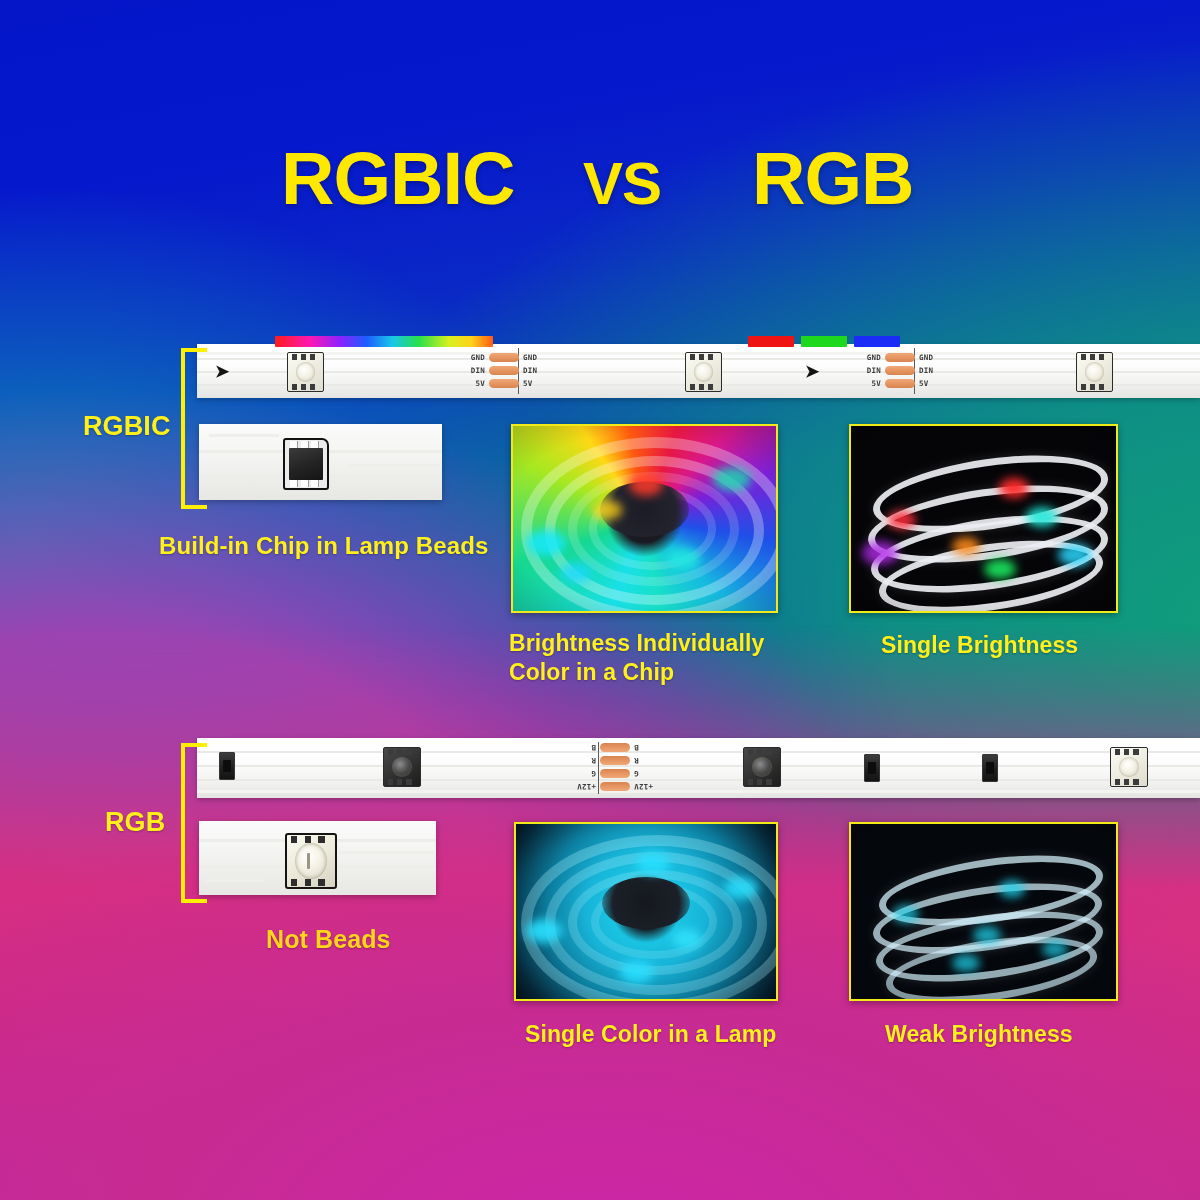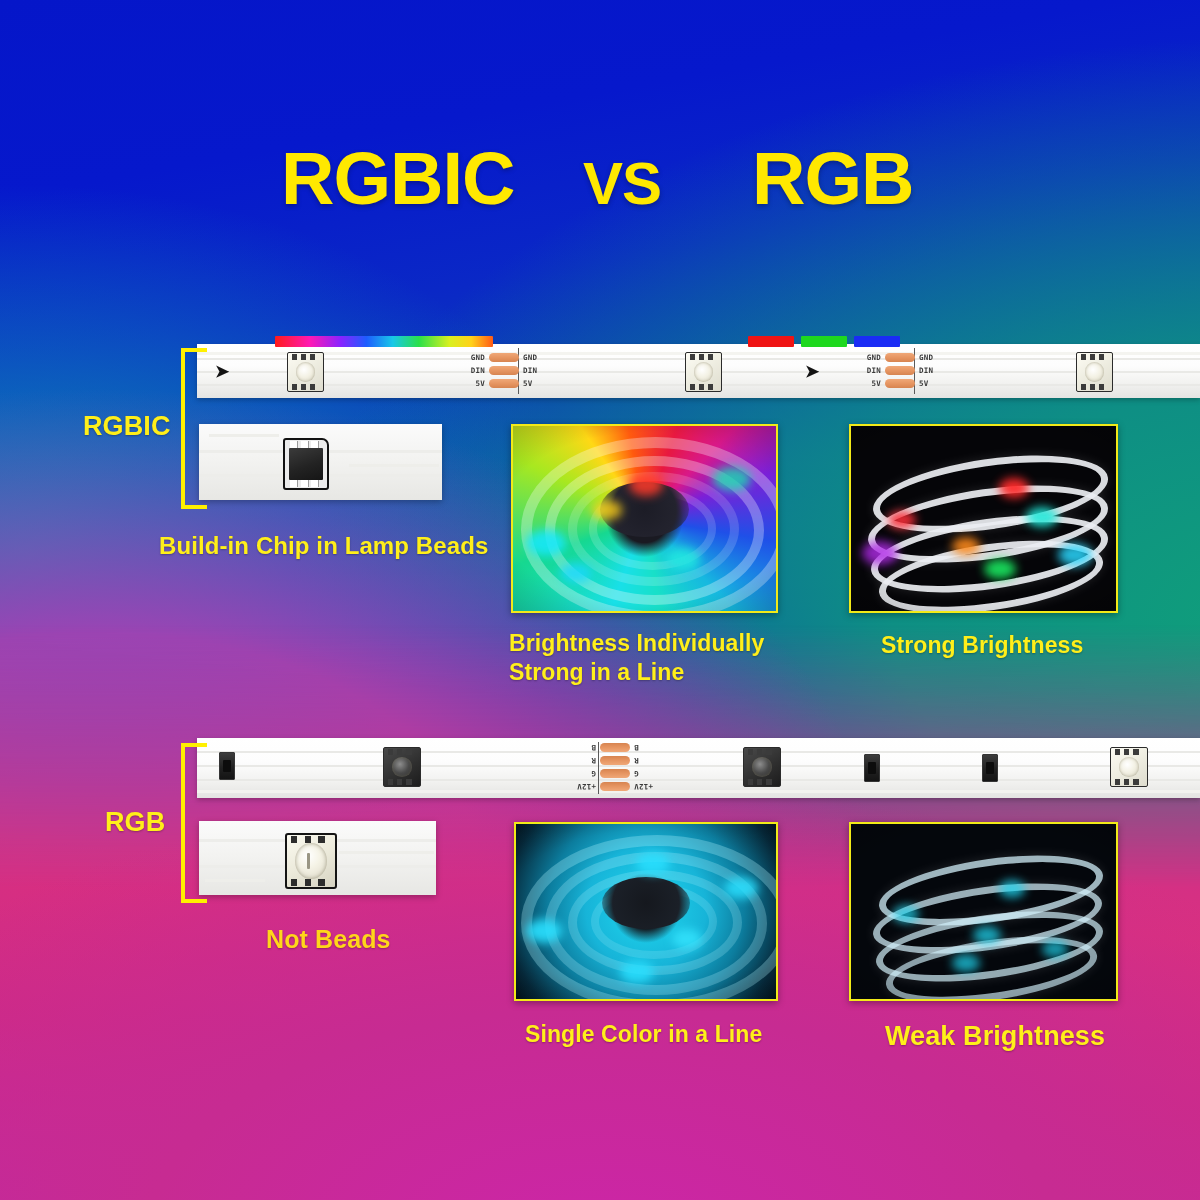--- a/index.html
+++ b/index.html
@@ -348,39 +348,39 @@
     <div class="glow" style="left:5%;top:56%;width:40px;height:26px;background:#16e8ff;opacity:.85;"></div>
     <div class="glow" style="left:76%;top:22%;width:38px;height:24px;background:#17e0b0;opacity:.8;"></div>
     <div class="glow" style="left:44%;top:26%;width:34px;height:22px;background:#ff3a2a;opacity:.85;"></div>
     <div class="glow" style="left:30%;top:40%;width:30px;height:20px;background:#ffd21a;opacity:.8;"></div>
     <div class="glow" style="left:58%;top:66%;width:34px;height:22px;background:#22e8e0;opacity:.85;"></div>
     <div class="glow" style="left:18%;top:74%;width:32px;height:20px;background:#1ad8ff;opacity:.8;"></div>
     <div class="ph-vig"></div>
   </div>
 </div>
 <div class="cap" style="left:509px;top:631px;font-size:23px;">Brightness Individually</div>
-<div class="cap" style="left:509px;top:660px;font-size:23px;">Strong in a Line</div>
+<div class="cap" style="left:509px;top:660px;font-size:23px;">Color in a Chip</div>
 
 <div class="photo" id="photo-rgbic-2">
   <div class="ph-inner coil-mc">
     <div class="coil-band" style="left:8%;top:18%;width:84%;height:30%;"></div>
     <div class="coil-band" style="left:6%;top:34%;width:86%;height:30%;"></div>
     <div class="coil-band" style="left:7%;top:50%;width:85%;height:30%;"></div>
     <div class="coil-band" style="left:10%;top:64%;width:80%;height:28%;"></div>
     <div class="glow" style="left:56%;top:28%;width:30px;height:20px;background:#ff2a2a;opacity:.95;"></div>
     <div class="glow" style="left:14%;top:46%;width:28px;height:18px;background:#ff2f3a;opacity:.9;"></div>
     <div class="glow" style="left:38%;top:60%;width:28px;height:18px;background:#ff8a1a;opacity:.9;"></div>
     <div class="glow" style="left:66%;top:44%;width:32px;height:20px;background:#1fe8d8;opacity:.9;"></div>
     <div class="glow" style="left:50%;top:72%;width:32px;height:20px;background:#1ae860;opacity:.9;"></div>
     <div class="glow" style="left:4%;top:62%;width:36px;height:24px;background:#b028e8;opacity:.8;"></div>
     <div class="glow" style="left:78%;top:64%;width:34px;height:22px;background:#2ad8ff;opacity:.85;"></div>
     <div class="ph-vig"></div>
   </div>
 </div>
-<div class="cap" style="left:881px;top:633px;font-size:23px;">Strong Brightness</div>
+<div class="cap" style="left:881px;top:633px;font-size:23px;">Single Brightness</div>
 
 <div class="bracket" id="bracket-rgb"></div>
 <div class="cap" id="lbl-rgb">RGB</div>
 
 <div class="strip" id="strip-rgb">
   <div class="trace" style="left:0;top:13px;width:100%;"></div>
   <div class="trace" style="left:0;top:27px;width:100%;"></div>
   <div class="trace" style="left:0;top:41px;width:100%;"></div>
   <div class="trace2" style="left:0;top:52px;width:100%;background:#f3f3ef;"></div>
 
@@ -446,29 +446,29 @@
     </div>
     <div class="dark-core" style="background:radial-gradient(circle,#15181e 0%,#1b2028 65%,rgba(27,32,40,0) 100%);"></div>
     <div class="glow" style="left:4%;top:54%;width:36px;height:24px;background:#2ae0ff;opacity:.9;"></div>
     <div class="glow" style="left:80%;top:30%;width:34px;height:22px;background:#2ae0ff;opacity:.85;"></div>
     <div class="glow" style="left:46%;top:16%;width:34px;height:22px;background:#2ae0ff;opacity:.85;"></div>
     <div class="glow" style="left:40%;top:78%;width:34px;height:22px;background:#2ae0ff;opacity:.85;"></div>
     <div class="glow" style="left:60%;top:60%;width:30px;height:20px;background:#35e6ff;opacity:.8;"></div>
     <div class="ph-vig"></div>
   </div>
 </div>
-<div class="cap" style="left:525px;top:1022px;font-size:23px;">Single Color in a Line</div>
+<div class="cap" style="left:525px;top:1022px;font-size:23px;">Single Color in a Lamp</div>
 
 <div class="photo" id="photo-rgb-2">
   <div class="ph-inner coil-cy">
     <div class="coil-band" style="left:10%;top:20%;width:80%;height:28%;border-color:rgba(210,240,250,.75);"></div>
     <div class="coil-band" style="left:8%;top:36%;width:82%;height:28%;border-color:rgba(210,240,250,.72);"></div>
     <div class="coil-band" style="left:9%;top:52%;width:81%;height:28%;border-color:rgba(210,240,250,.7);"></div>
     <div class="coil-band" style="left:13%;top:66%;width:75%;height:26%;border-color:rgba(210,240,250,.66);"></div>
     <div class="glow" style="left:56%;top:32%;width:26px;height:18px;background:#1fd4ee;opacity:.78;"></div>
     <div class="glow" style="left:16%;top:46%;width:26px;height:18px;background:#1fd4ee;opacity:.72;"></div>
     <div class="glow" style="left:46%;top:58%;width:28px;height:18px;background:#1fd4ee;opacity:.76;"></div>
     <div class="glow" style="left:38%;top:74%;width:28px;height:18px;background:#1fd4ee;opacity:.74;"></div>
     <div class="glow" style="left:72%;top:66%;width:26px;height:18px;background:#1fd4ee;opacity:.7;"></div>
     <div class="ph-vig"></div>
   </div>
 </div>
-<div class="cap" style="left:885px;top:1022px;font-size:27px;">Weak Brightness</div>
+<div class="cap" style="left:885px;top:1022px;font-size:23px;">Weak Brightness</div>
 
 </body></html>

